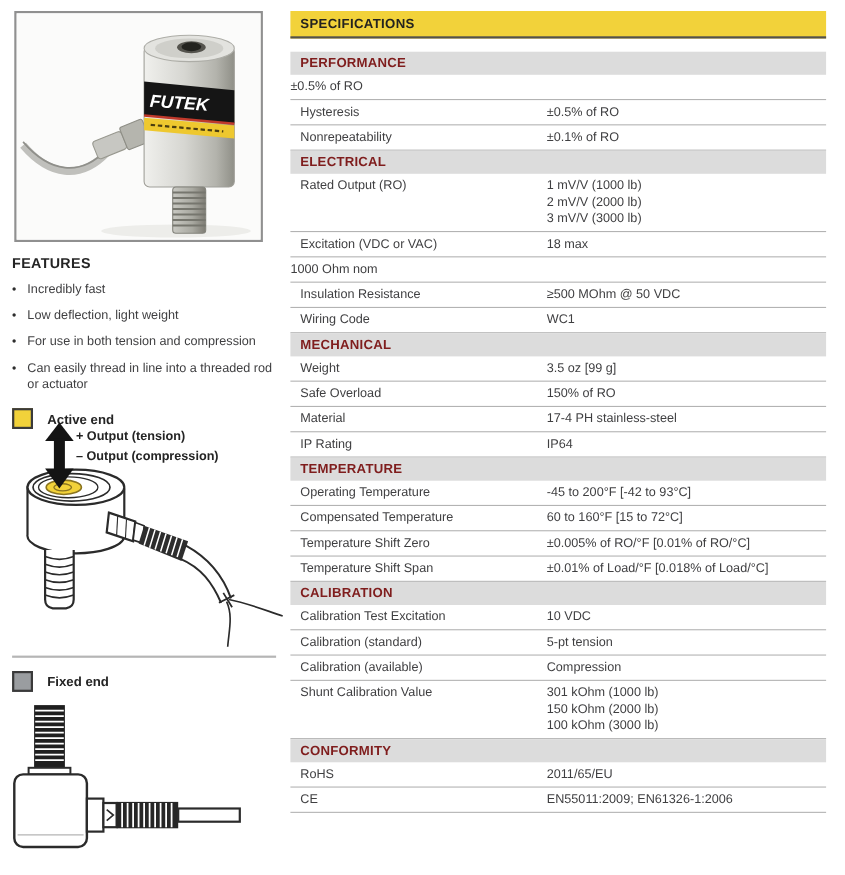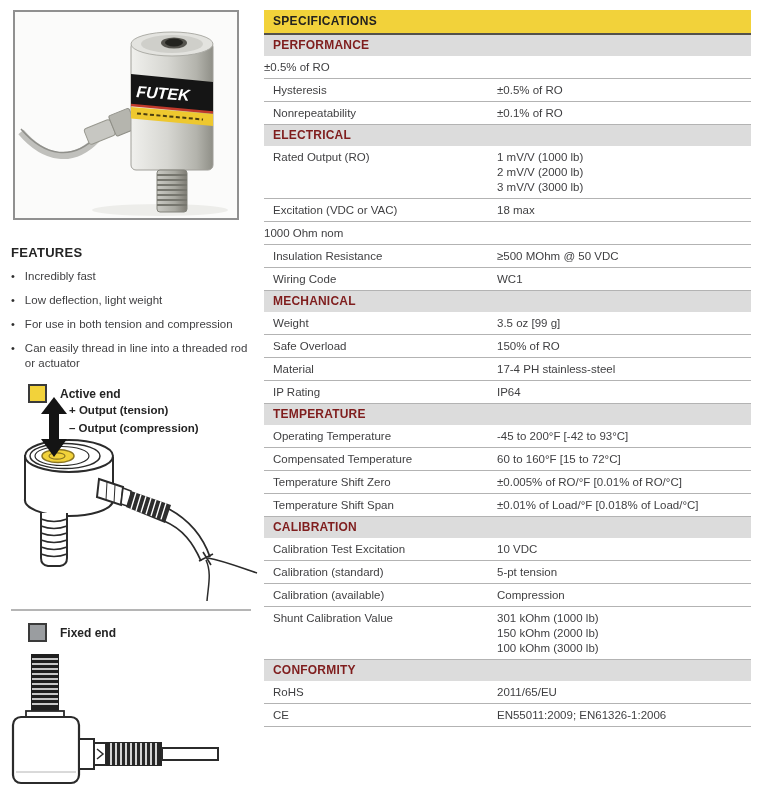--- a/index.html
+++ b/index.html
@@ -2,40 +2,40 @@
 <html style="--accent-yellow: #F2D23A; --section-gray: #DCDCDC; --line-gray: #B3B3B3; --dark-line: #53514B; --text: #3F3F41; --heading: #242424; --fixed-gray: #9A9DA0; --border-gray: #909090;"><head>
 <meta charset="utf-8">
 <style>
   * { box-sizing: border-box; margin: 0; padding: 0; }
   html, body { width: 768px; height: 795px; background: #ffffff; overflow: hidden; }
   body { font-family: "Liberation Sans", sans-serif; position: relative; color: var(--text); }
 
   
   .left-col { position: absolute; left: 11px; top: 10px; width: 250px; }
   .photo-box { width: 226px; height: 210px; border: 2px solid var(--border-gray); background: #fbfbfa; margin-left: 2px; overflow: hidden; }
-  .features-title { margin-top: 25px; font-size: 13px; font-weight: bold; color: var(--heading); letter-spacing: .3px; }
+  .features-title { margin-top: 12px; font-size: 13px; font-weight: bold; color: var(--heading); letter-spacing: .3px; }
   .feature-item { display: flex; gap: 10px; font-size: 11.5px; line-height: 15px; color: var(--text); margin-top: 9px; padding-right: 4px; }
   .bullet { color: #2d2d2d; font-size: 11px; line-height: 15px; }
 
-  .legend-row { display: flex; align-items: center; gap: 13px; margin-top: 13px; margin-left: 17px; }
+  .legend-row { display: flex; align-items: center; gap: 13px; margin-top: 13px; }
   .legend-swatch { width: 19px; height: 19px; border: 2px solid #3a3a3a; flex-shrink: 0; }
   .swatch-active { background: var(--accent-yellow); }
   .swatch-fixed { background: var(--fixed-gray); }
   .legend-label { font-weight: bold; font-size: 12px; color: var(--heading); }
 
   .active-fig { position: relative; width: 250px; height: 212px; margin-top: -8px; }
   .active-fig svg { position: absolute; left: 0; top: 0; }
   .fig-text { position: absolute; left: 58px; font-weight: bold; font-size: 11.5px; color: var(--heading); white-space: nowrap; }
 
   .divider { width: 240px; height: 2px; background: #b5b5b5; margin: 2px 0 12px 0; }
   .fixed-svg { display: block; margin-top: 10px; }
 
   
   .right-col { position: absolute; left: 264px; top: 10px; width: 487px; }
-  .spec-title { background: var(--accent-yellow); color: #24231f; font-weight: bold; font-size: 12px; letter-spacing: .3px; padding: 4px 9px 5px 9px; border-bottom: 2px solid var(--dark-line); margin-bottom: 0; }
+  .spec-title { background: var(--accent-yellow); color: #24231f; font-weight: bold; font-size: 12px; letter-spacing: .3px; padding: 4px 9px 5px 9px; border-bottom: 2px solid var(--dark-line); margin-bottom: 12px; }
   .sec-header { background: var(--section-gray); color: #7f1d1d; font-weight: bold; font-size: 12px; letter-spacing: .2px; padding: 3px 9px 4px 9px; }
   .row { display: flex; align-items: flex-start; border-bottom: 1px solid var(--line-gray); padding: 4px 0 3px 0; font-size: 11.5px; color: var(--text); }
   .row-label { width: 233px; padding-left: 9px; flex-shrink: 0; line-height: 15px; }
   .row-value { flex: 1; line-height: 15px; }
   .row-value div { line-height: 15px; }
 </style>
 </head>
 <body>
 
 <div class="page">

